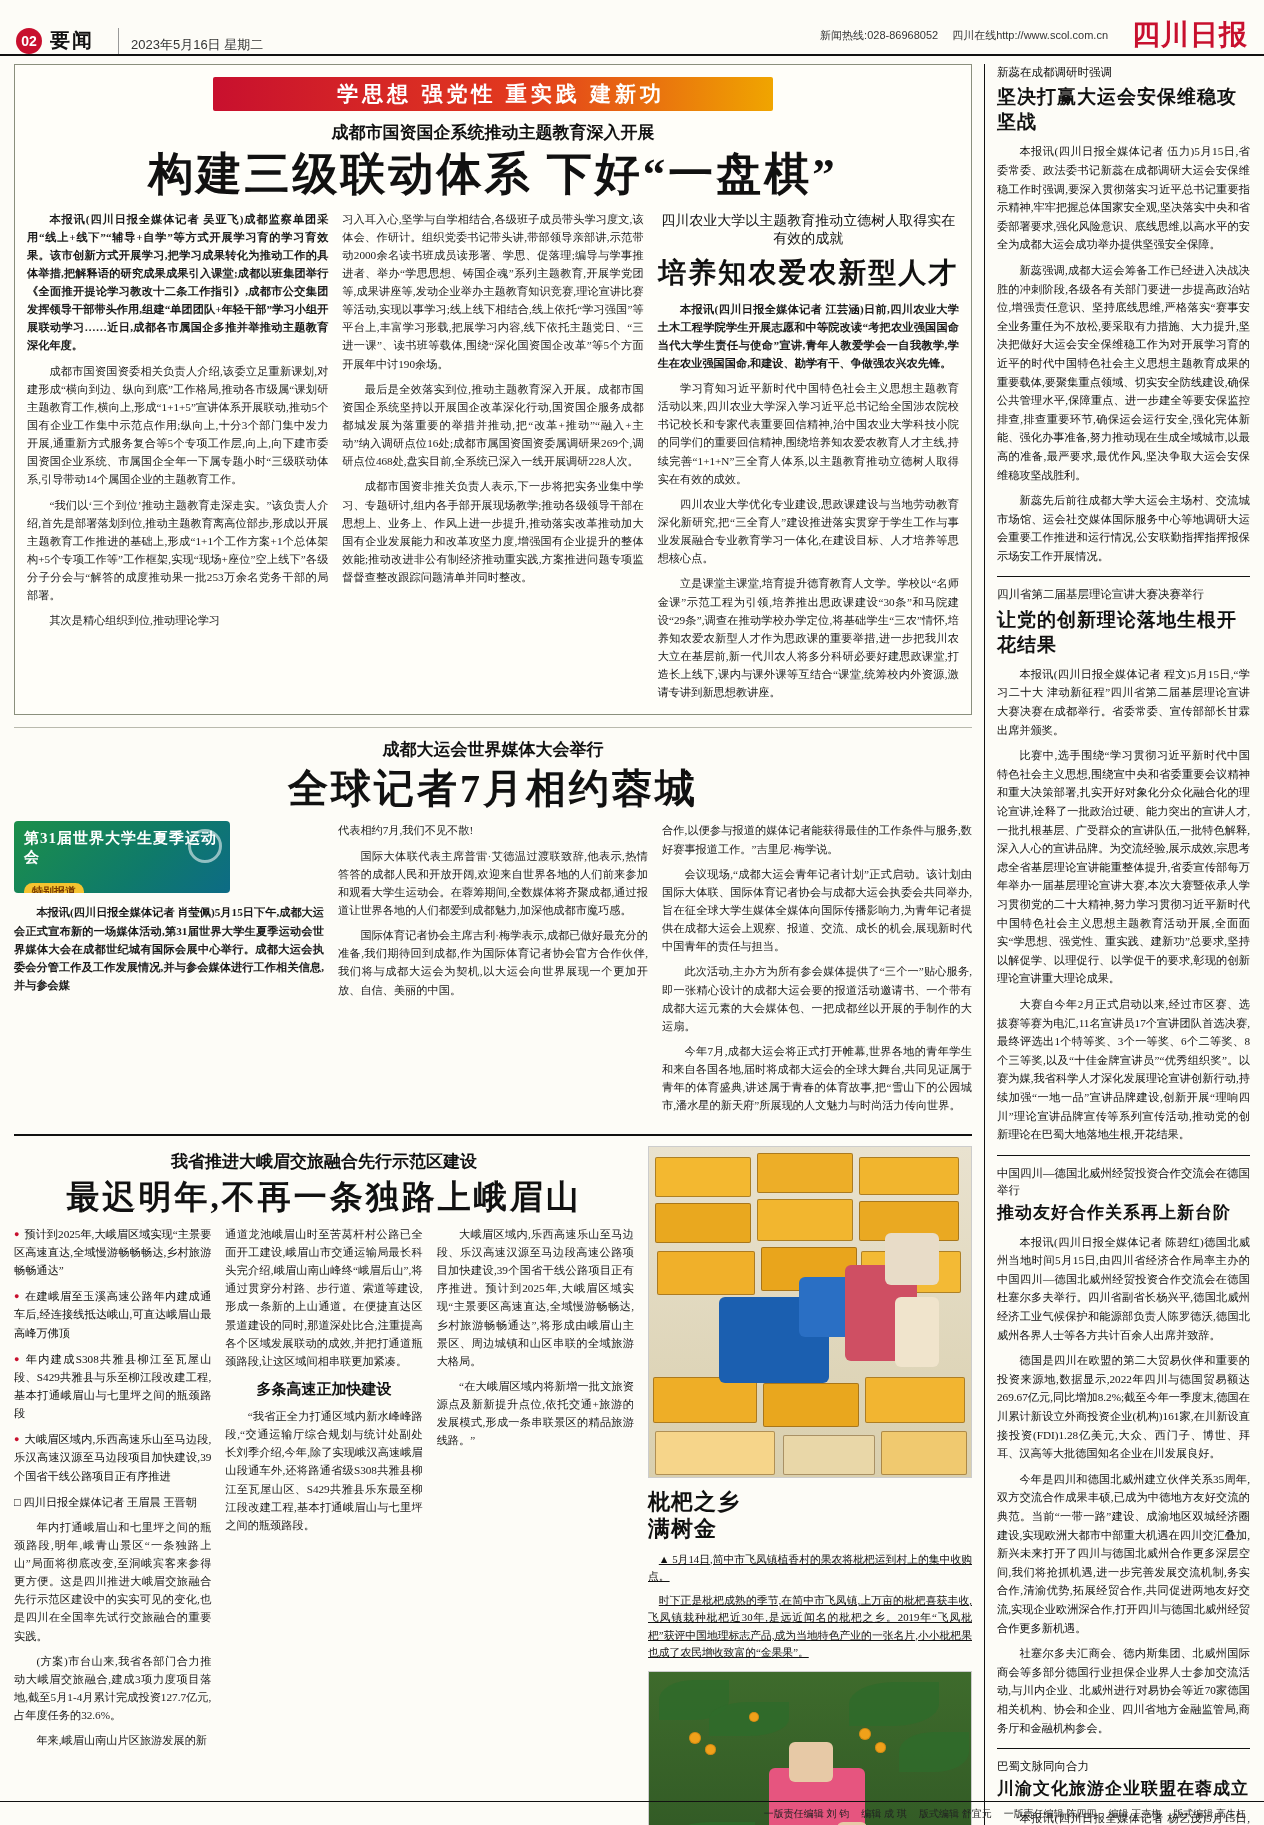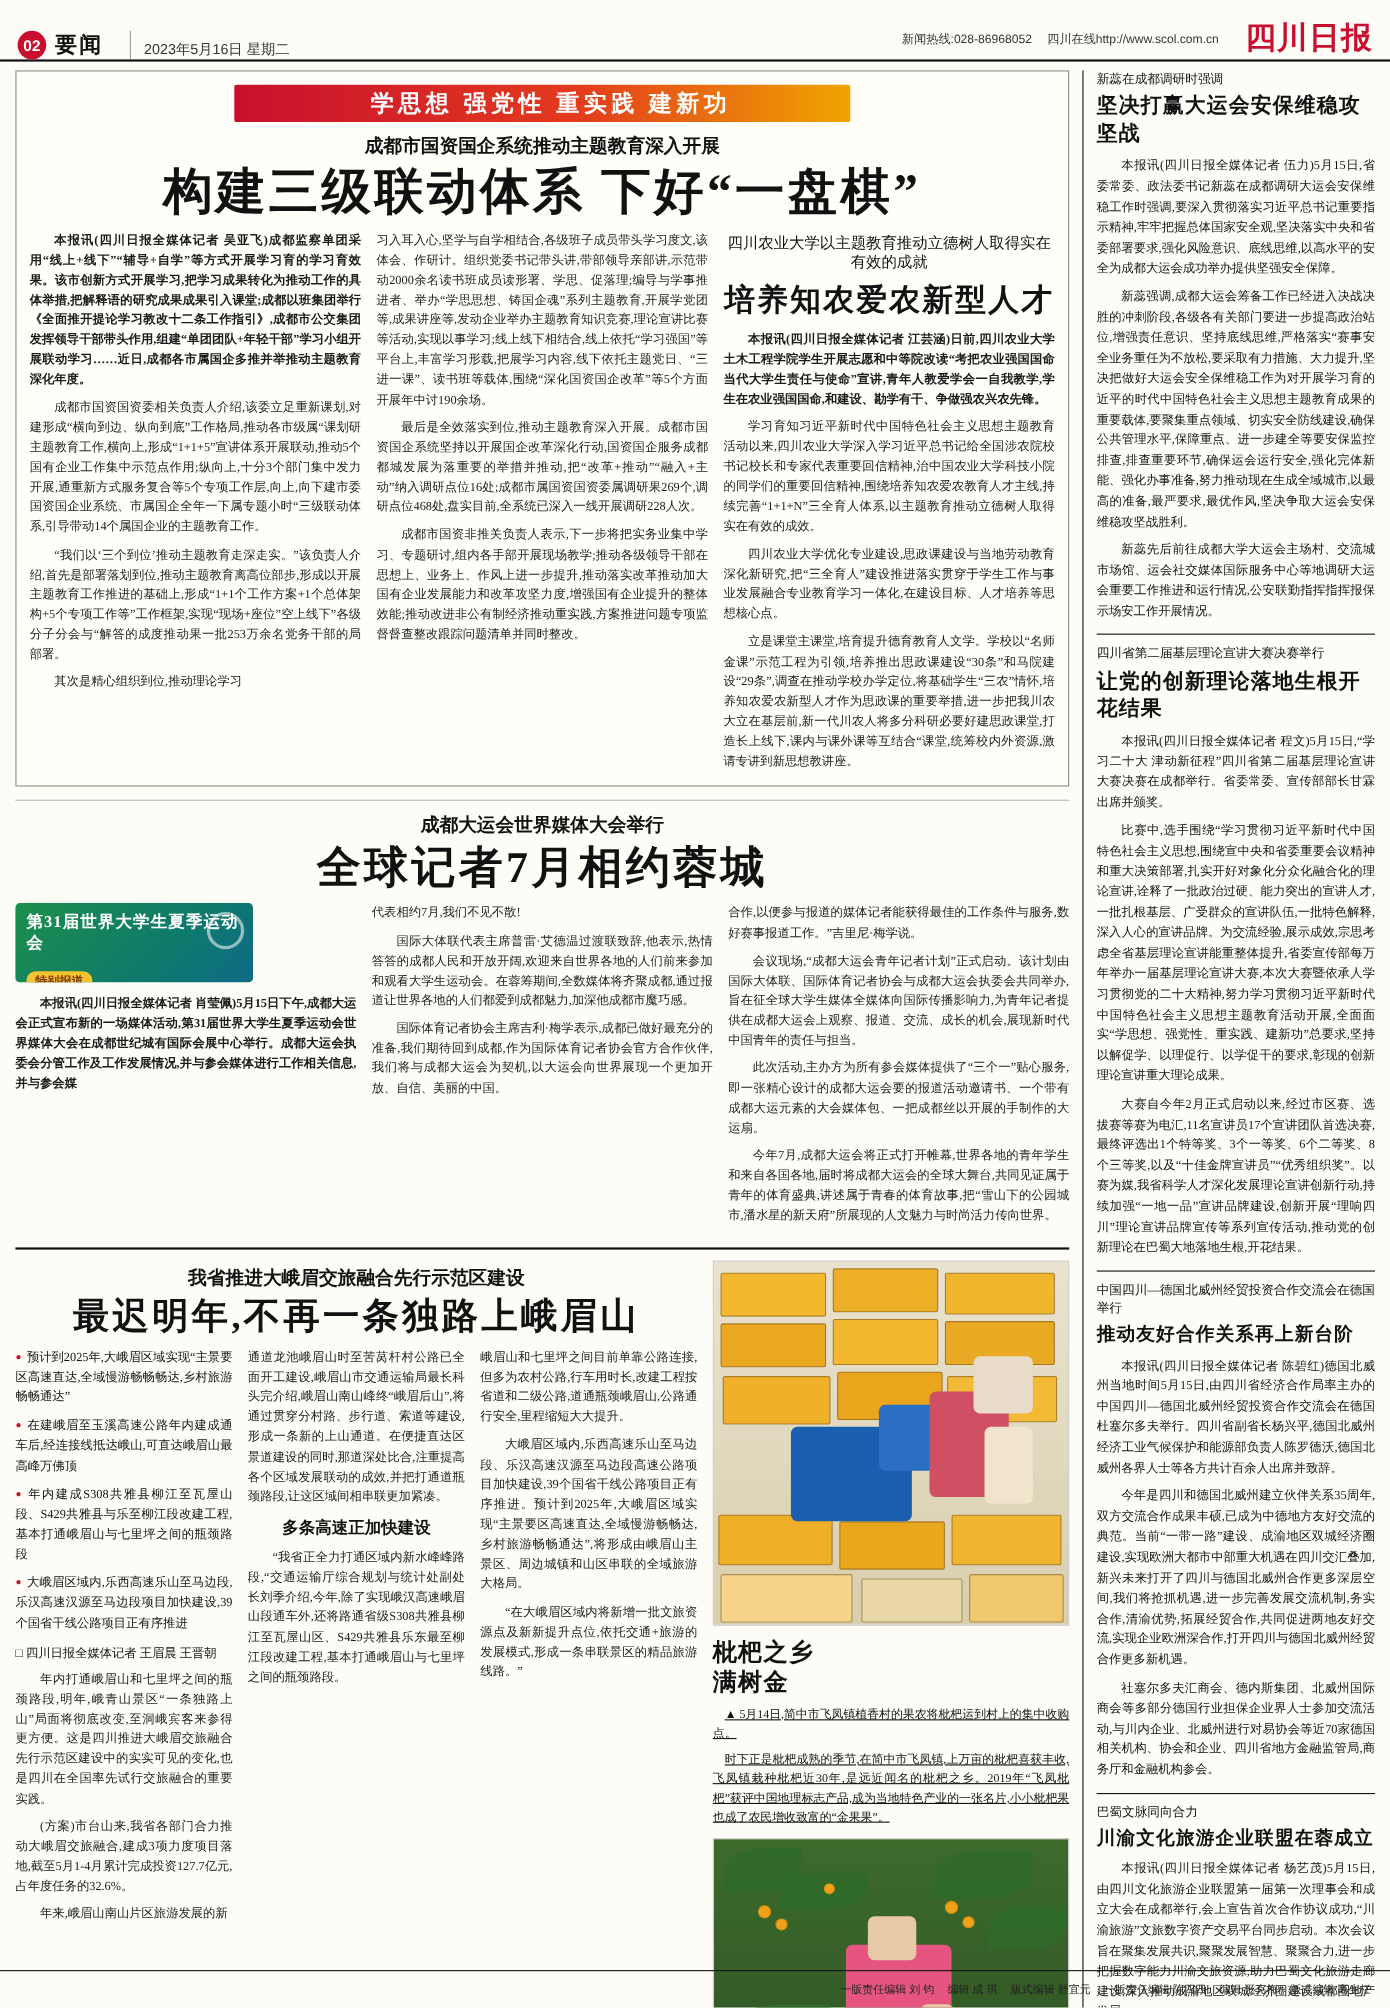--- a/index.html
+++ b/index.html
@@ -112,21 +112,21 @@
 
   
   .r-kicker { font-size:11.5px; line-height:1.5; margin:0 0 3px; }
   .r-head { font-size:19px; font-weight:bold; line-height:1.32; margin:2px 0 8px; letter-spacing:1px; }
   .r-head.sm { font-size:17px; }
   p.rt { font-size:11.2px; line-height:1.66; text-align:justify; margin:0 0 7px 0; text-indent:2em; }
   .r-div { height:1px; background:#111; margin:11px 0 9px; }
 
   
   .footer {
-    position:absolute; left:0; right:0; bottom:0; height:34px;
+    position:absolute; left:0; right:0; bottom:0; height:24px;
     border-top:1px solid #111; display:flex; align-items:center; justify-content:flex-end;
     padding:0 18px; font-size:10px; color:#222; gap:12px;
     font-family:"Liberation Sans", sans-serif;
   }
   
   .crate {
     position:absolute; border-radius:2px; border:1px solid rgba(90,60,20,.45);
   }
   .worker { position:absolute; border-radius:6px; }
   .leaf { position:absolute; border-radius:50% 0 50% 0; background:#2f6b2a; opacity:.85; }
@@ -226,21 +226,20 @@
             <p class="t">年内打通峨眉山和七里坪之间的瓶颈路段,明年,峨青山景区“一条独路上山”局面将彻底改变,至洞峨宾客来参得更方便。这是四川推进大峨眉交旅融合先行示范区建设中的实实可见的变化,也是四川在全国率先试行交旅融合的重要实践。</p>
             <p class="t">(方案)市台山来,我省各部门合力推动大峨眉交旅融合,建成3项力度项目落地,截至5月1-4月累计完成投资127.7亿元,占年度任务的32.6%。</p>
             <p class="t">年来,峨眉山南山片区旅游发展的新</p>
           </div>
           <div>
             <p class="t noind">通道龙池峨眉山时至苦莴杆村公路已全面开工建设,峨眉山市交通运输局最长科头完介绍,峨眉山南山峰终“峨眉后山”,将通过贯穿分村路、步行道、索道等建设,形成一条新的上山通道。在便捷直达区景道建设的同时,那道深处比合,注重提高各个区域发展联动的成效,并把打通道瓶颈路段,让这区域间相串联更加紧凑。</p>
             <div class="midhead">多条高速正加快建设</div>
             <p class="t">“我省正全力打通区域内新水峰峰路段,“交通运输厅综合规划与统计处副处长刘季介绍,今年,除了实现峨汉高速峨眉山段通车外,还将路通省级S308共雅县柳江至瓦屋山区、S429共雅县乐东最至柳江段改建工程,基本打通峨眉山与七里坪之间的瓶颈路段。</p>
           </div>
           <div>
-            <p class="t noind">峨眉山和七里坪之间目前单靠公路连接,但多为农村公路,行车用时长,改建工程按省道和二级公路,道通瓶颈峨眉山,公路通行安全,里程缩短大大提升。</p>
             <p class="t">大峨眉区域内,乐西高速乐山至马边段、乐汉高速汉源至马边段高速公路项目加快建设,39个国省干线公路项目正有序推进。预计到2025年,大峨眉区域实现“主景要区高速直达,全域慢游畅畅达,乡村旅游畅畅通达”,将形成由峨眉山主景区、周边城镇和山区串联的全域旅游大格局。</p>
             <p class="t">“在大峨眉区域内将新增一批文旅资源点及新新提升点位,依托交通+旅游的发展模式,形成一条串联景区的精品旅游线路。”</p>
           </div>
         </div>
       </div>
 
       <div style="width:324px">
         <div class="photo-wrap">
           <div class="ph top" style="background:linear-gradient(#e9e2cf,#d9cfae);">
 
@@ -315,20 +314,21 @@
       <p class="rt">比赛中,选手围绕“学习贯彻习近平新时代中国特色社会主义思想,围绕宣中央和省委重要会议精神和重大决策部署,扎实开好对象化分众化融合化的理论宣讲,诠释了一批政治过硬、能力突出的宣讲人才,一批扎根基层、广受群众的宣讲队伍,一批特色解释,深入人心的宣讲品牌。为交流经验,展示成效,宗思考虑全省基层理论宣讲能重整体提升,省委宣传部每万年举办一届基层理论宣讲大赛,本次大赛暨依承人学习贯彻党的二十大精神,努力学习贯彻习近平新时代中国特色社会主义思想主题教育活动开展,全面面实“学思想、强党性、重实践、建新功”总要求,坚持以解促学、以理促行、以学促干的要求,彰现的创新理论宣讲重大理论成果。</p>
       <p class="rt">大赛自今年2月正式启动以来,经过市区赛、选拔赛等赛为电汇,11名宣讲员17个宣讲团队首选决赛,最终评选出1个特等奖、3个一等奖、6个二等奖、8个三等奖,以及“十佳金牌宣讲员”“优秀组织奖”。以赛为媒,我省科学人才深化发展理论宣讲创新行动,持续加强“一地一品”宣讲品牌建设,创新开展“理响四川”理论宣讲品牌宣传等系列宣传活动,推动党的创新理论在巴蜀大地落地生根,开花结果。</p>
       <p class="rt"></p>
     </div>
     <div class="r-div"></div>
 
     <div>
       <div class="r-kicker">中国四川—德国北威州经贸投资合作交流会在德国举行</div>
       <div class="r-head sm">推动友好合作关系再上新台阶</div>
       <p class="rt">本报讯(四川日报全媒体记者 陈碧红)德国北威州当地时间5月15日,由四川省经济合作局率主办的中国四川—德国北威州经贸投资合作交流会在德国杜塞尔多夫举行。四川省副省长杨兴平,德国北威州经济工业气候保护和能源部负责人陈罗德沃,德国北威州各界人士等各方共计百余人出席并致辞。</p>
+      <p class="rt">德国是四川在欧盟的第二大贸易伙伴和重要的投资来源地,数据显示,2022年四川与德国贸易额达269.67亿元,同比增加8.2%;截至今年一季度末,德国在川累计新设立外商投资企业(机构)161家,在川新设直接投资(FDI)1.28亿美元,大众、西门子、博世、拜耳、汉高等大批德国知名企业在川发展良好。</p>
       <p class="rt">今年是四川和德国北威州建立伙伴关系35周年,双方交流合作成果丰硕,已成为中德地方友好交流的典范。当前“一带一路”建设、成渝地区双城经济圈建设,实现欧洲大都市中部重大机遇在四川交汇叠加,新兴未来打开了四川与德国北威州合作更多深层空间,我们将抢抓机遇,进一步完善发展交流机制,务实合作,清渝优势,拓展经贸合作,共同促进两地友好交流,实现企业欧洲深合作,打开四川与德国北威州经贸合作更多新机遇。</p>
       <p class="rt">社塞尔多夫汇商会、德内斯集团、北威州国际商会等多部分德国行业担保企业界人士参加交流活动,与川内企业、北威州进行对易协会等近70家德国相关机构、协会和企业、四川省地方金融监管局,商务厅和金融机构参会。</p>
     </div>
     <div class="r-div"></div>
 
     <div>
       <div class="r-kicker">巴蜀文脉同向合力</div>
       <div class="r-head sm">川渝文化旅游企业联盟在蓉成立</div>
       <p class="rt">本报讯(四川日报全媒体记者 杨艺茂)5月15日,由四川文化旅游企业联盟第一届第一次理事会和成立大会在成都举行,会上宣告首次合作协议成功,“川渝旅游”文旅数字资产交易平台同步启动。本次会议旨在聚集发展共识,聚聚发展智慧、聚聚合力,进一步把握数字能力川渝文旅资源,助力巴蜀文化旅游走廊建设,深入推动成渝地区双城经济圈建设成都圈地产发展。</p>
 

